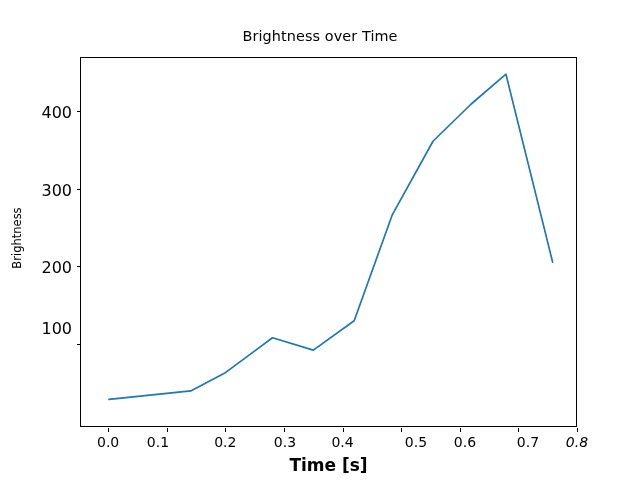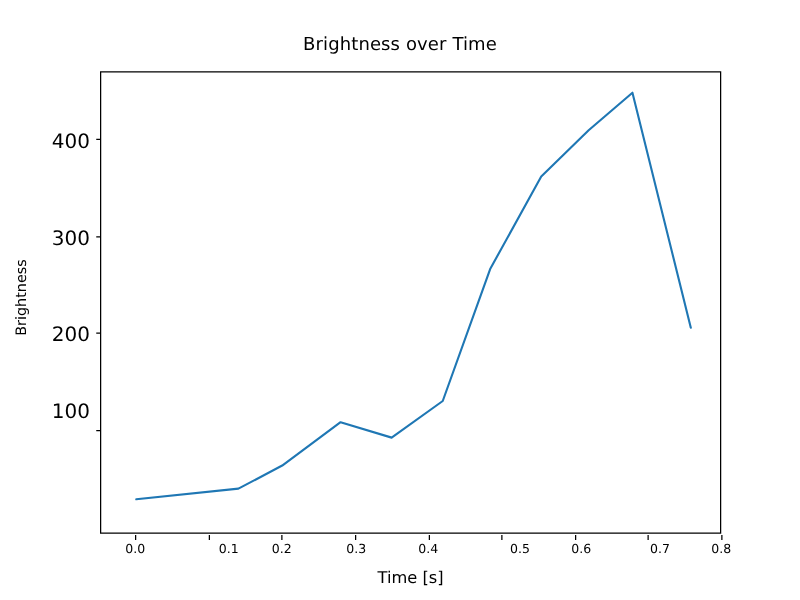--- a/index.html
+++ b/index.html
@@ -59,42 +59,43 @@
   }
   .ytick-mark {
     position: absolute;
     height: 1px;
     width: 3.5px;
     background: #000000;
     left: 76.5px;
   }
   .xtick-label {
     position: absolute;
-    font-size: 10px;
+    font-size: 14px;
     color: #000000;
     text-align: center;
     width: 60px;
     top: 434px;
   }
   .ytick-label {
     position: absolute;
     font-size: 16px;
     color: #000000;
     text-align: right;
     width: 50px;
     left: 22px;
   }
   #xlabel {
     position: absolute;
     left: 80px;
     top: 455px;
     width: 497px;
     text-align: center;
-    font-size: 13px;
+    font-size: 17px;
     color: #000000;
+    font-weight: bold;
   }
   #ylabel {
     position: absolute;
     left: -73px;
     top: 231px;
     width: 180px;
     text-align: center;
     font-size: 11.5px;
     color: #000000;
     transform: rotate(-90deg);
@@ -111,35 +112,35 @@
   <div id="axes">
     <svg id="plot-svg" viewBox="0 0 497 370" preserveAspectRatio="none">
       <polyline id="data-line" fill="none" stroke="#1f77b4" stroke-width="1.7" stroke-linejoin="round" stroke-linecap="round" points="28.13,343.27 110.18,334.74 145.35,316.15 192.24,281.28 233.26,293.68 274.29,264.23 312.38,158.07 353.41,83.69 391.50,46.49 426.67,16.27 473.56,205.34"></polyline>
     </svg>
   </div>
 
   <div id="x-ticks">
       <div class="xtick-mark" style="left: 108.13px;"></div>
       <div class="xtick-label" style="left: 78.13px;">0.0</div>
       <div class="xtick-mark" style="left: 166.74px;"></div>
-      <div class="xtick-label" style="left: 153px;">0.1</div>
+      <div class="xtick-label" style="left: 128px;">0.1</div>
       <div class="xtick-mark" style="left: 225.35px;"></div>
       <div class="xtick-label" style="left: 195.35px;">0.2</div>
       <div class="xtick-mark" style="left: 283.96px;"></div>
       <div class="xtick-label" style="left: 255px;">0.3</div>
       <div class="xtick-mark" style="left: 342.57px;"></div>
       <div class="xtick-label" style="left: 312.57px;">0.4</div>
       <div class="xtick-mark" style="left: 401.17px;"></div>
       <div class="xtick-label" style="left: 386px;">0.5</div>
       <div class="xtick-mark" style="left: 459.78px;"></div>
       <div class="xtick-label" style="left: 435px;">0.6</div>
       <div class="xtick-mark" style="left: 518.39px;"></div>
       <div class="xtick-label" style="left: 498px;">0.7</div>
       <div class="xtick-mark" style="left: 577px;"></div>
-      <div class="xtick-label" style="left: 547px;">0.8</div>
+      <div class="xtick-label" style="left: 547px; font-style: italic;">0.8</div>
     </div>
   <div id="y-ticks">
       <div class="ytick-mark" style="top: 343.7px;"></div>
       <div class="ytick-label" style="top: 319px;">100</div>
       <div class="ytick-mark" style="top: 266.21px;"></div>
       <div class="ytick-label" style="top: 258.21px;">200</div>
       <div class="ytick-mark" style="top: 188.73px;"></div>
       <div class="ytick-label" style="top: 180.73px;">300</div>
       <div class="ytick-mark" style="top: 111.24px;"></div>
       <div class="ytick-label" style="top: 103.24px;">400</div>

